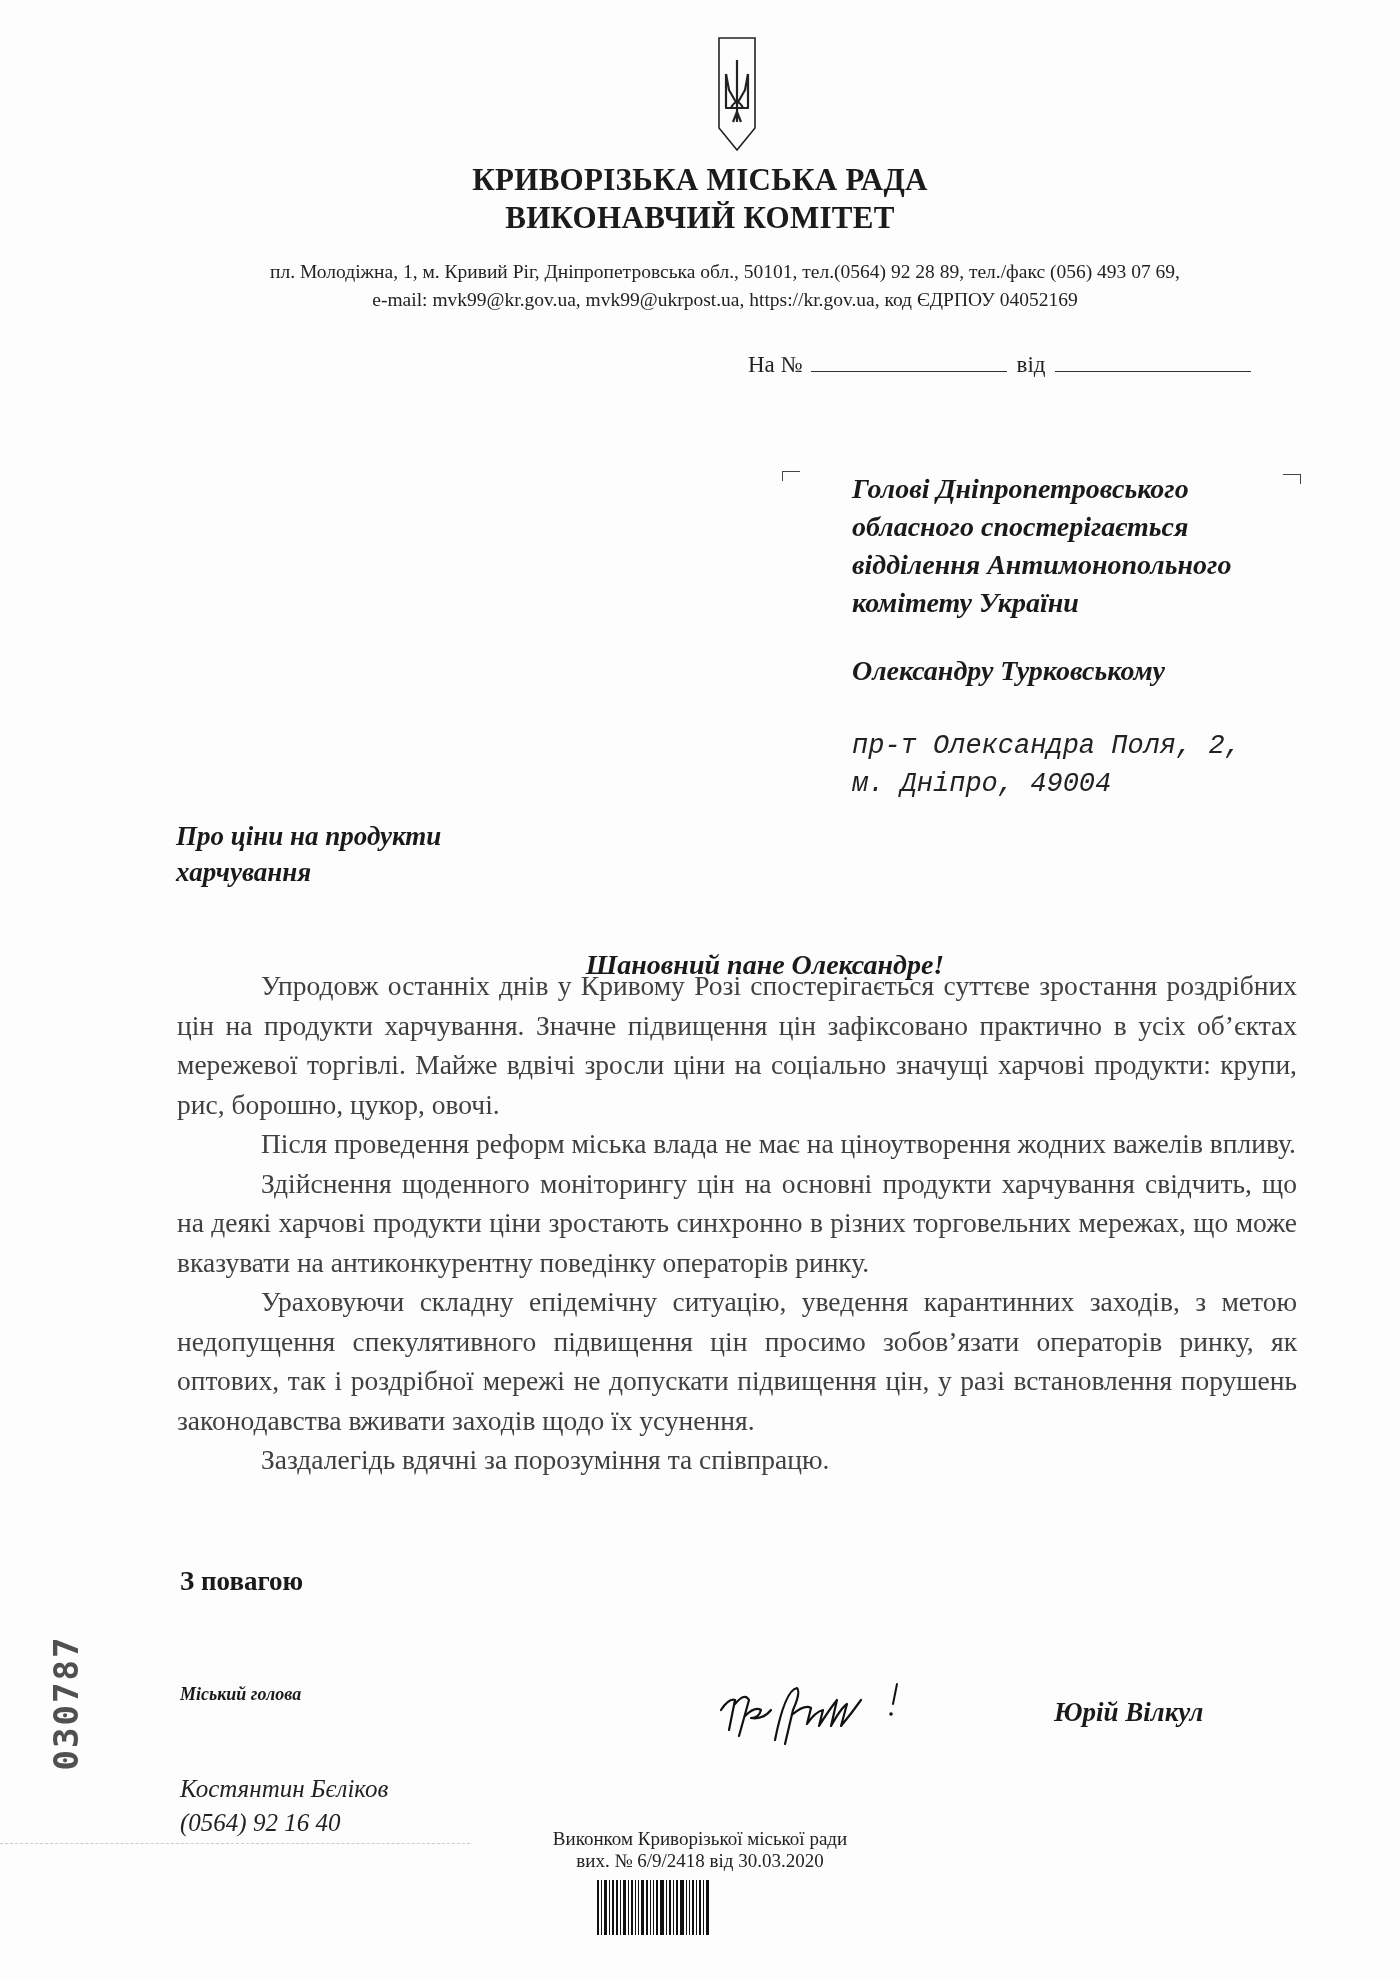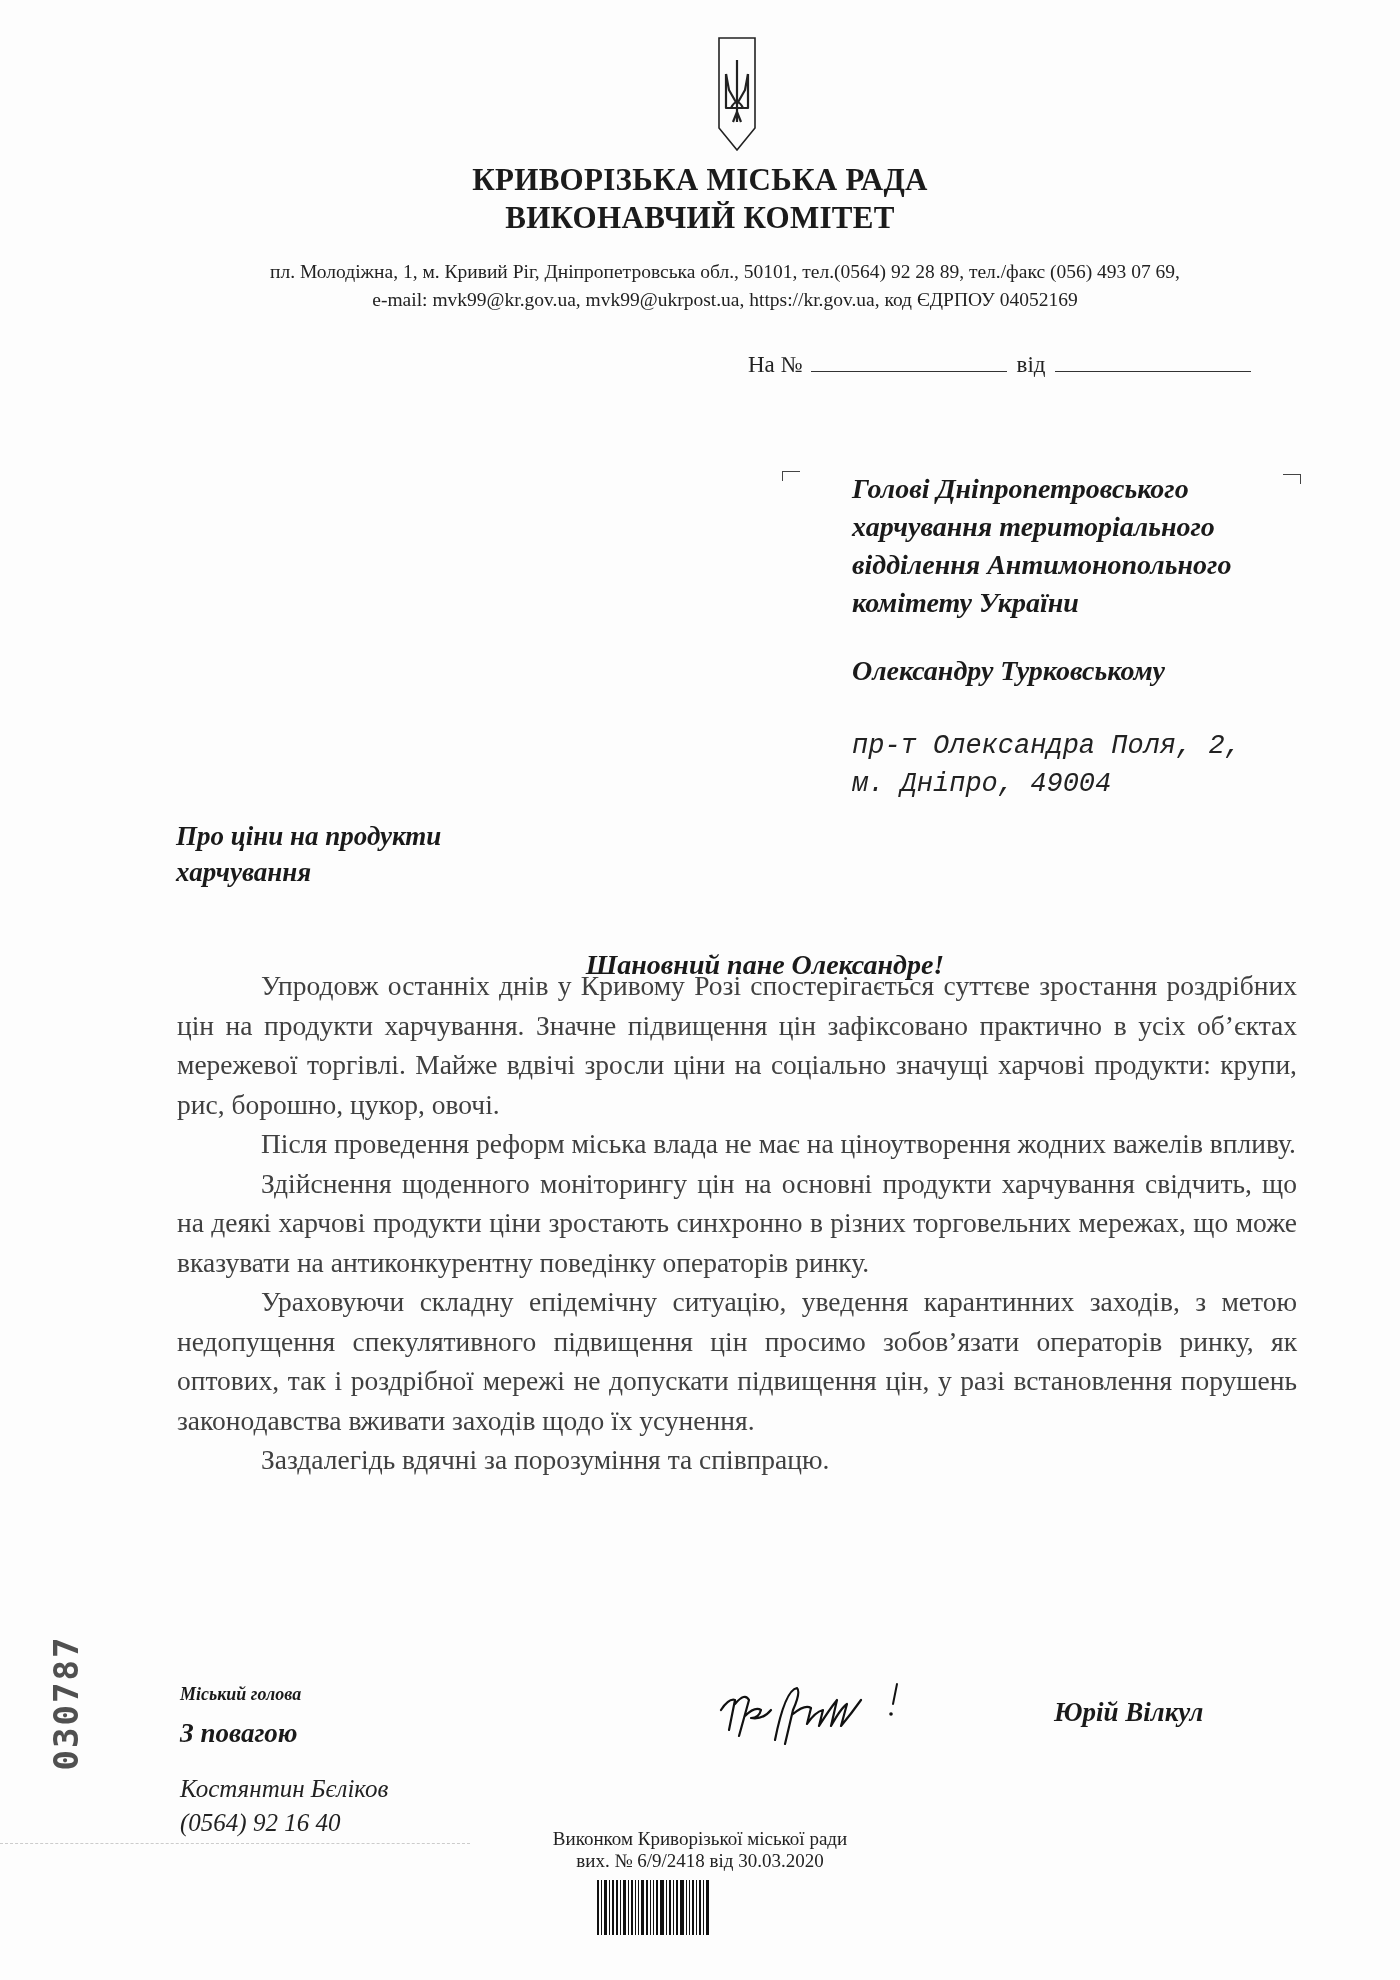--- a/index.html
+++ b/index.html
@@ -36,21 +36,21 @@
     .addressee-addr { position: absolute; left: 852px; top: 727px; font-style: italic; font-size: 27px; line-height: 38px; color: #222; font-family: Liberation Mono, monospace; }
 
     .subject { position: absolute; left: 176px; top: 818px; font-style: italic; font-weight: bold; font-size: 27px; line-height: 36px; }
 
     .salutation { position: absolute; left: 0; top: 917px; width: 1400px; text-align: center; padding-left: 130px;
       font-style: italic; font-weight: bold; font-size: 28px; margin-top: 32px; }
 
     .body { position: absolute; left: 177px; top: 966px; width: 1120px; font-size: 27.5px; line-height: 39.5px; color: #404040; }
     .body p { text-indent: 84px; text-align: justify; text-align-last: left; }
 
-    .closing { position: absolute; left: 180px; top: 1718px; font-style: italic; font-weight: bold; font-size: 27px; }
+    .closing { position: absolute; left: 180px; top: 1566px; font-weight: bold; font-size: 27px; }
     .position-title { position: absolute; left: 180px; top: 1684px; font-style: italic; font-weight: bold; font-size: 18px; text-align: right; }
     .signatory { position: absolute; left: 1014px; top: 1697px; font-style: italic; font-weight: bold; font-size: 27px; margin-left: 40px; }
     .signature { position: absolute; left: 715px; top: 1670px; width: 270px; height: 80px; }
 
     .executor { position: absolute; left: 180px; top: 1772px; font-style: italic; font-size: 25px; line-height: 34px; color: #222; }
 
     .stamp-number { position: absolute; left: 36px; top: 1628px; width: 60px; height: 150px; }
     .stamp-number span { position: absolute; left: 50%; top: 50%; transform: translate(-50%, -50%) rotate(-90deg);
       font-family: "DejaVu Sans Mono", monospace; font-weight: bold; font-size: 34px; color: #333; letter-spacing: 2px;
       white-space: nowrap; opacity: 0.85; }
@@ -85,21 +85,21 @@
 
   <div class="ref-line">
     <span>На №</span><span class="blank b1"></span><span>від</span><span class="blank b2"></span>
   </div>
 
   <div class="corner tl"></div>
   <div class="corner tr"></div>
 
   <div class="addressee">
     <div>Голові Дніпропетровського</div>
-    <div>харчування територіального</div>
+    <div>обласного спостерігається</div>
     <div>відділення Антимонопольного</div>
     <div>комітету України</div>
   </div>
 
   <div class="addressee-name">Олександру Турковському</div>
 
   <div class="addressee-addr">
     <div>пр-т Олександра Поля, 2,</div>
     <div>м. Дніпро, 49004</div>
   </div>

